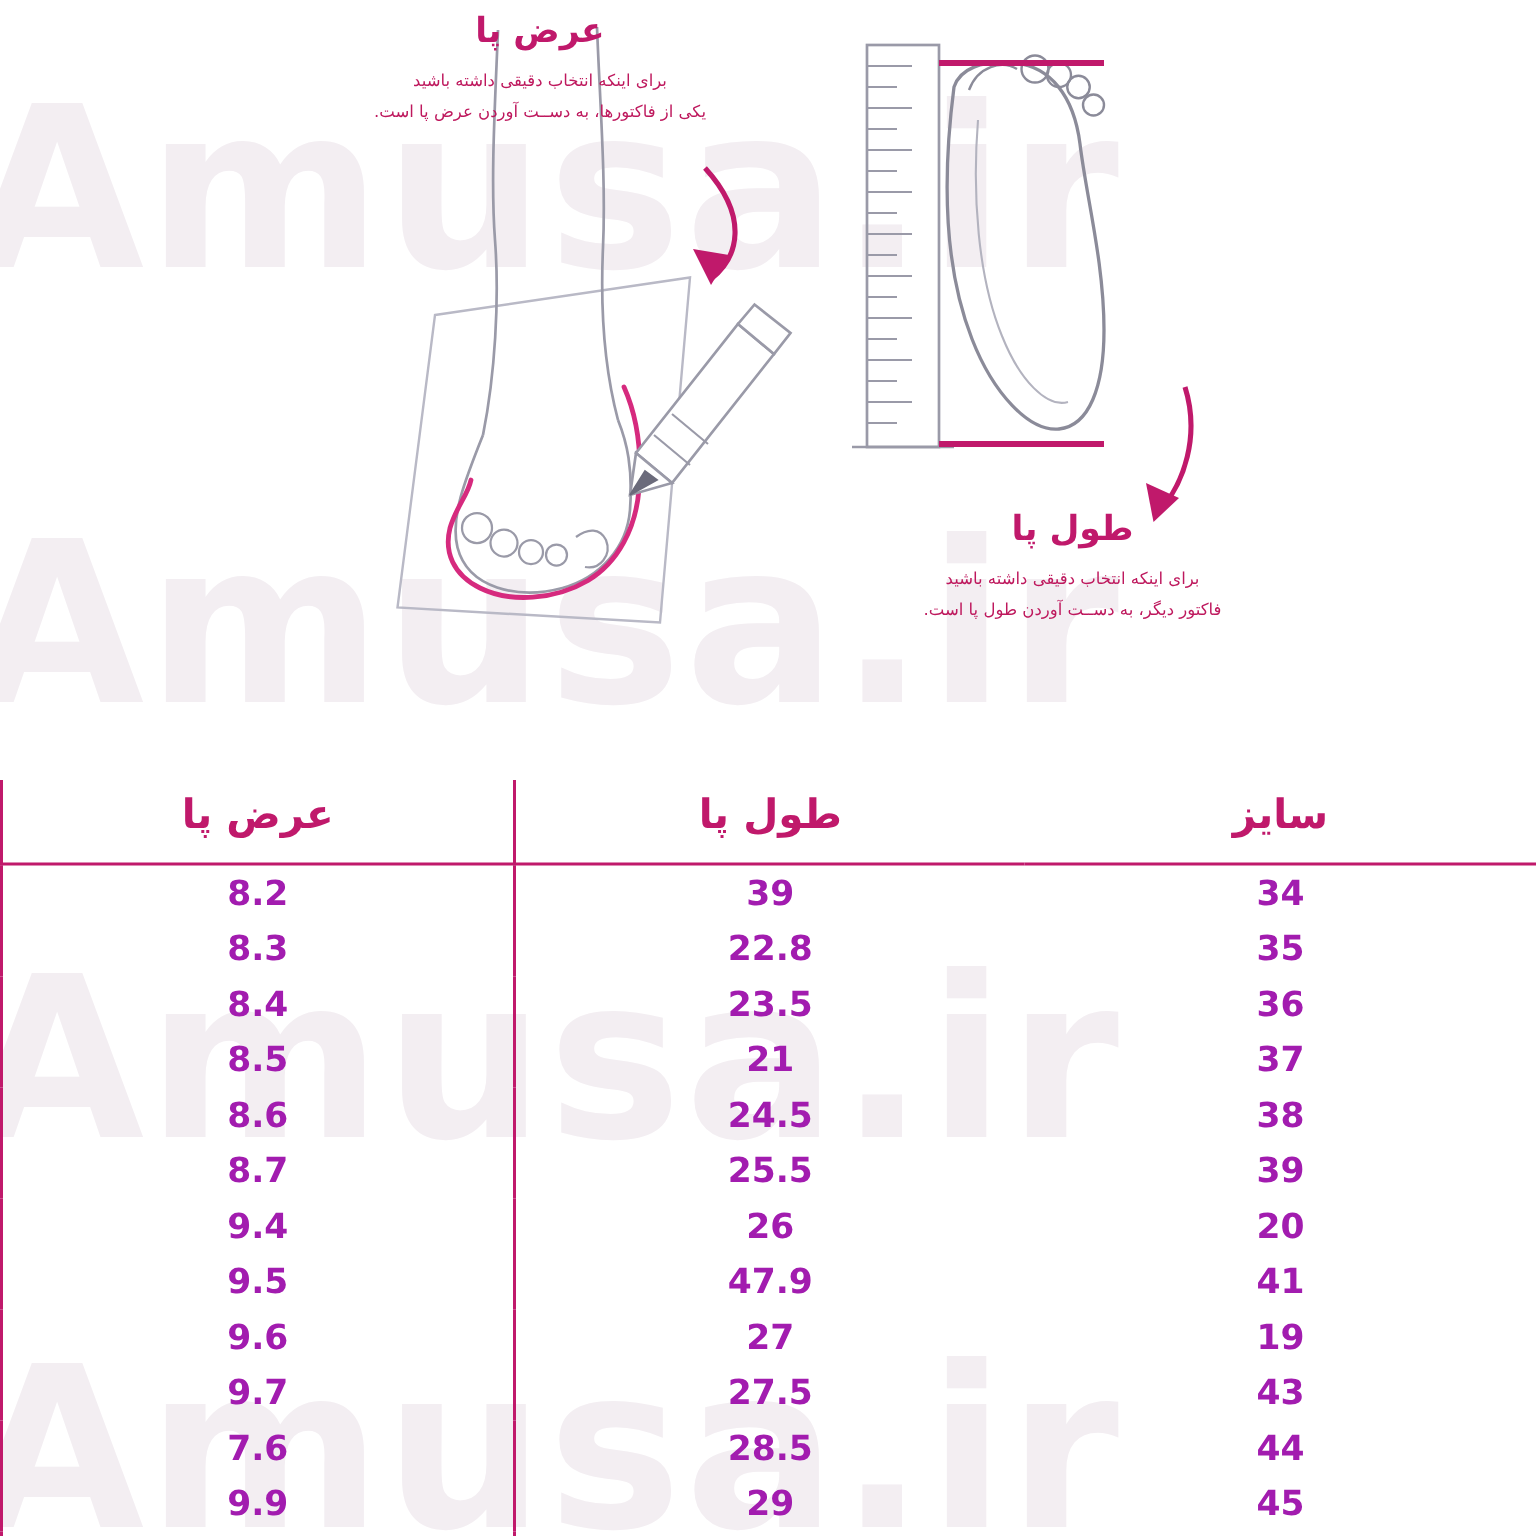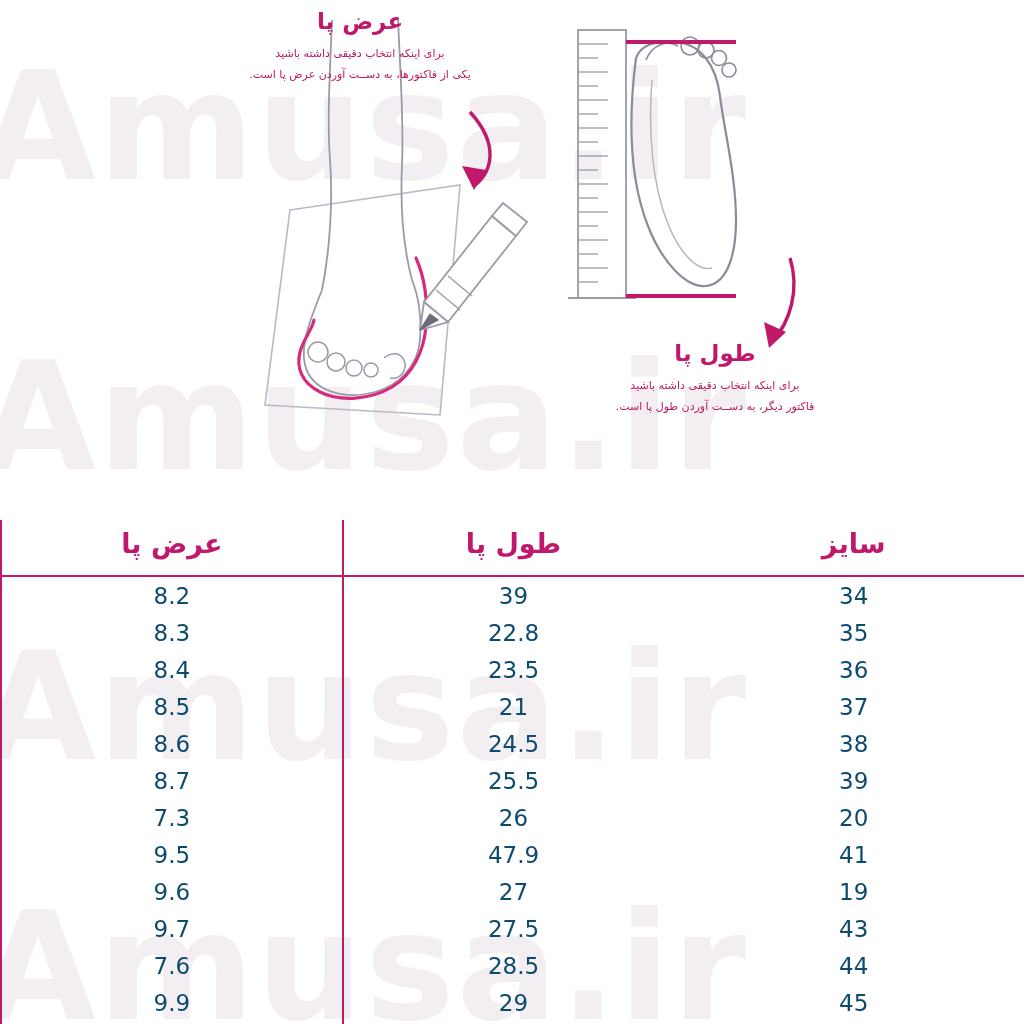--- a/index.html
+++ b/index.html
@@ -89,23 +89,24 @@
     color: #c0196b;
     font-size: 27px;
     font-weight: bold;
     padding: 8px 0 16px 0;
     text-align: center;
     border-bottom: 2px solid #c0196b;
   }
   table.size-table td {
     text-align: center;
     font-size: 23px;
-    color: #0c4a6e;
+    color: #a21caf;
     padding: 5.5px 0;
     direction: ltr;
+    font-weight: bold;
   }
   table.size-table th.col-sep,
   table.size-table td.col-sep {
     border-left: 2px solid #c0196b;
   }
   .col-size  { width: 33.4%; }
   .col-len   { width: 33.3%; }
   .col-width { width: 33.3%; }
 </style>
 </head>
@@ -244,21 +245,21 @@
           <td class="col-width col-sep">8.6</td>
         </tr>
         <tr>
           <td class="col-size">39</td>
           <td class="col-len col-sep">25.5</td>
           <td class="col-width col-sep">8.7</td>
         </tr>
         <tr>
           <td class="col-size">20</td>
           <td class="col-len col-sep">26</td>
-          <td class="col-width col-sep">7.3</td>
+          <td class="col-width col-sep">9.4</td>
         </tr>
         <tr>
           <td class="col-size">41</td>
           <td class="col-len col-sep">47.9</td>
           <td class="col-width col-sep">9.5</td>
         </tr>
         <tr>
           <td class="col-size">19</td>
           <td class="col-len col-sep">27</td>
           <td class="col-width col-sep">9.6</td>

